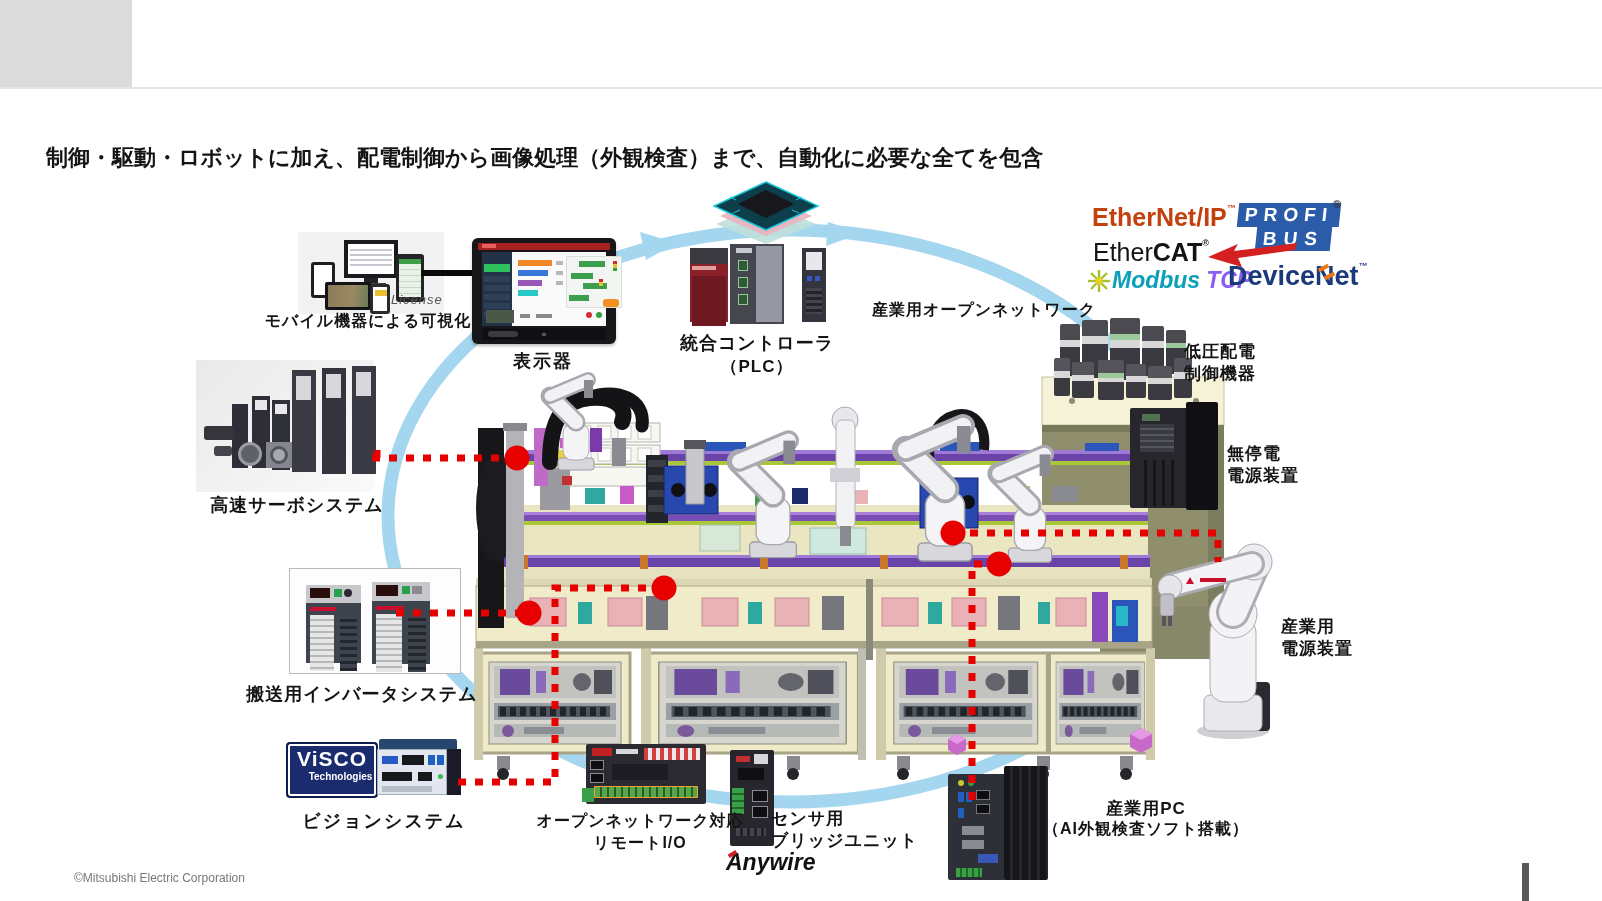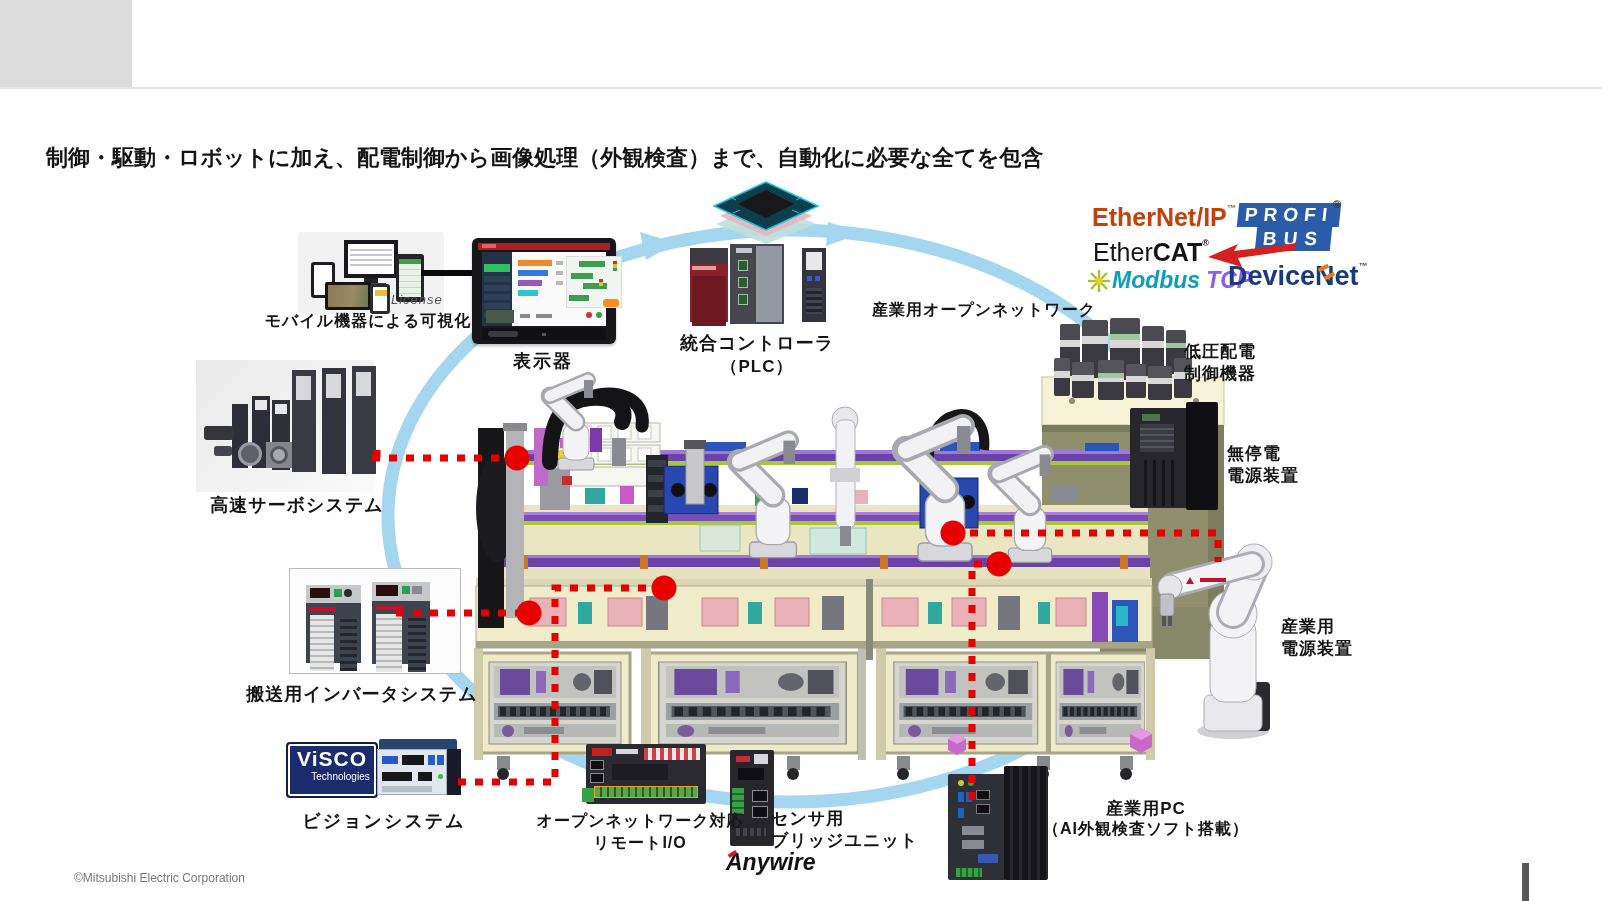--- a/index.html
+++ b/index.html
@@ -41,21 +41,21 @@
   .pb-reg{left:1333px;top:198px;font-size:11px;color:#333;font-weight:bold;}
   .ecat{left:1093px;top:238px;font-size:25px;color:#141414;white-space:nowrap;}
   .ecat .b{font-weight:800;}
   .modbus{left:1112px;top:267px;font-size:23px;font-style:italic;font-weight:800;white-space:nowrap;}
   .modbus .m{color:#0CA0B8;} .modbus .t{color:#8b5cf6;margin-left:6px;}
   .dnet{left:1228px;top:261px;font-size:27px;font-weight:800;color:#1B3A7A;white-space:nowrap;}
   .dn-acc{position:absolute;background:#E87818;width:11px;height:4px;transform:rotate(-28deg);}
   
   .visco{left:286px;top:742px;width:88px;height:52px;background:#1B2C6E;border:2px solid #0F1C4E;border-radius:4px;box-shadow:inset 0 0 0 2px #fff;color:#fff;text-align:center;}
   .visco .v1{margin-top:3px;font-size:21px;font-weight:800;letter-spacing:1px;}
-  .visco .v2{font-size:10px;font-weight:normal;margin-top:0px;padding-left:17px;}
+  .visco .v2{font-size:10px;font-weight:bold;margin-top:0px;padding-left:17px;}
   
   .anywire{left:726px;top:849px;font-size:23px;font-weight:800;font-style:italic;color:#111;}
   .anywire .red{position:absolute;left:2px;top:3px;width:9px;height:4px;background:#D42020;transform:rotate(-32deg);}
   
   .foot{left:74px;top:871px;font-size:12px;color:#777;}
   .foot-bar{left:1522px;top:863px;width:7px;height:38px;background:#58585A;}
 </style>
 </head>
 <body>
 

